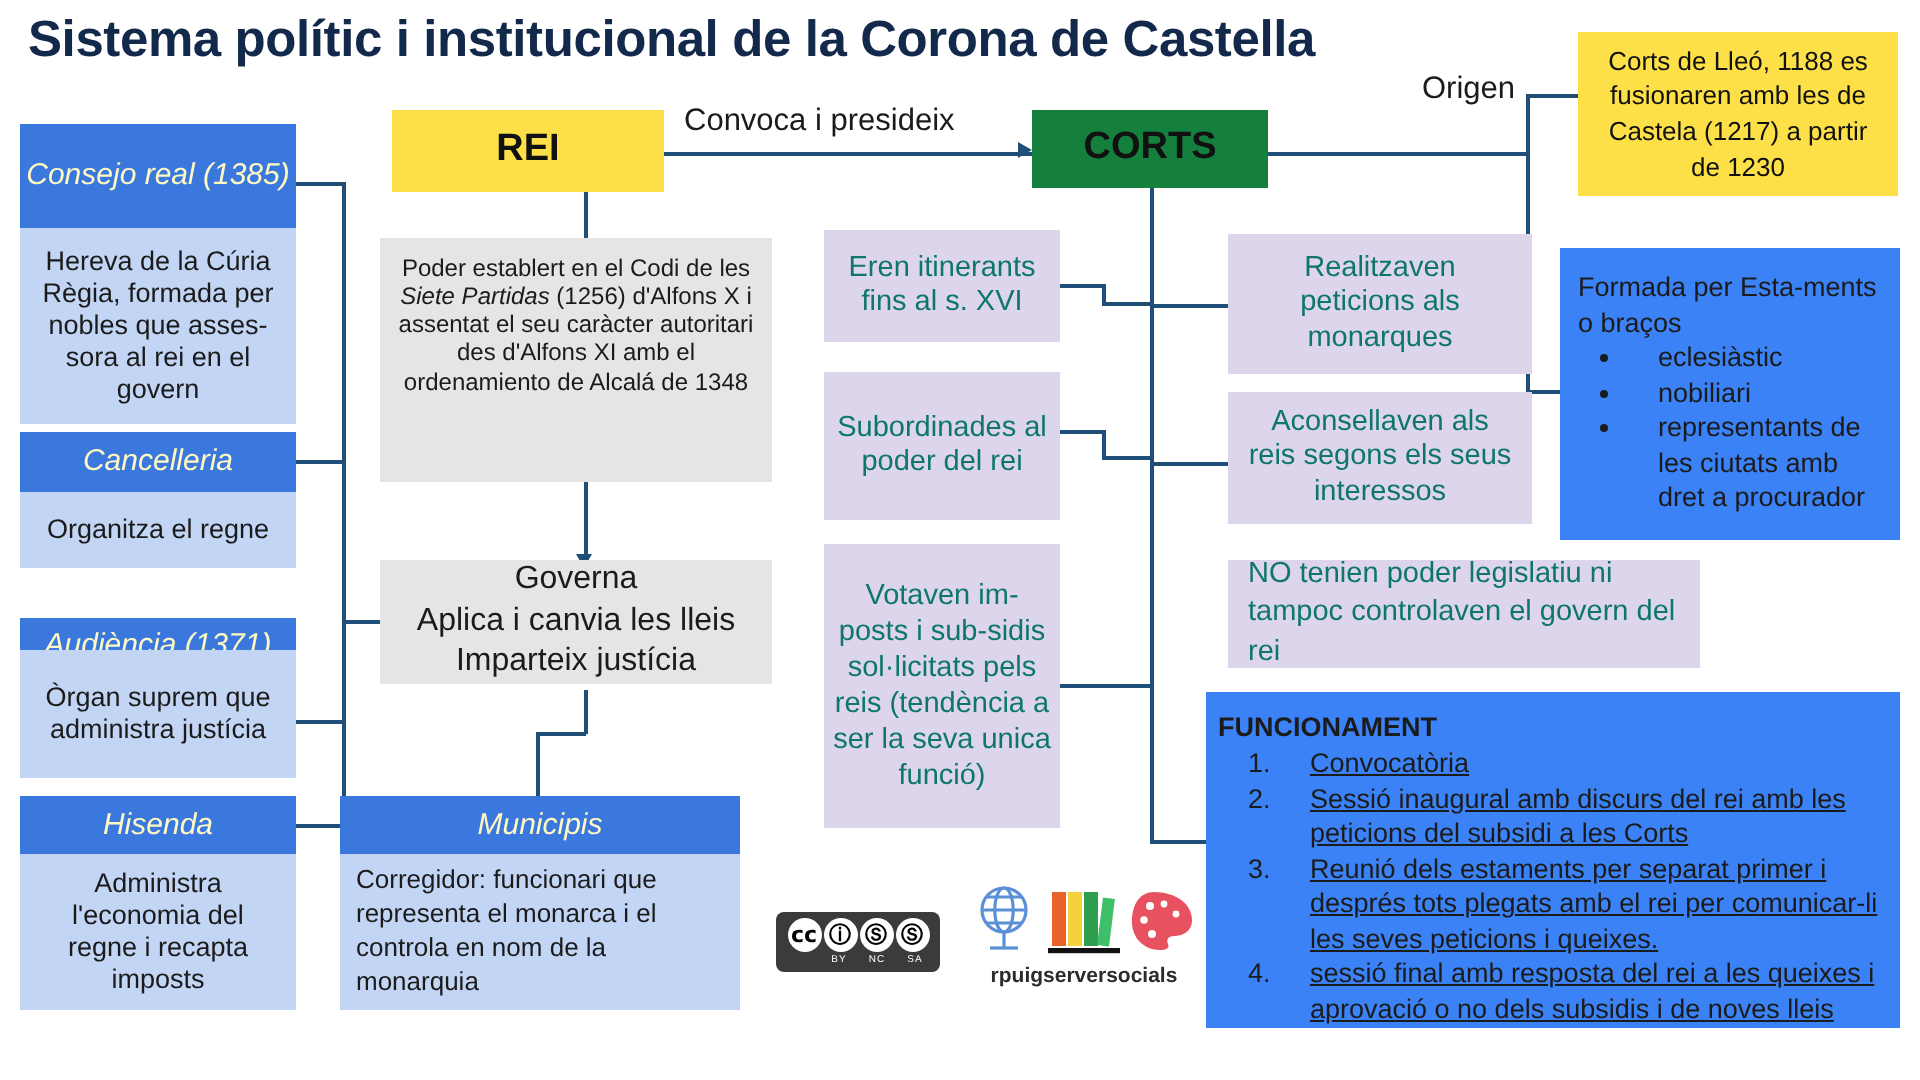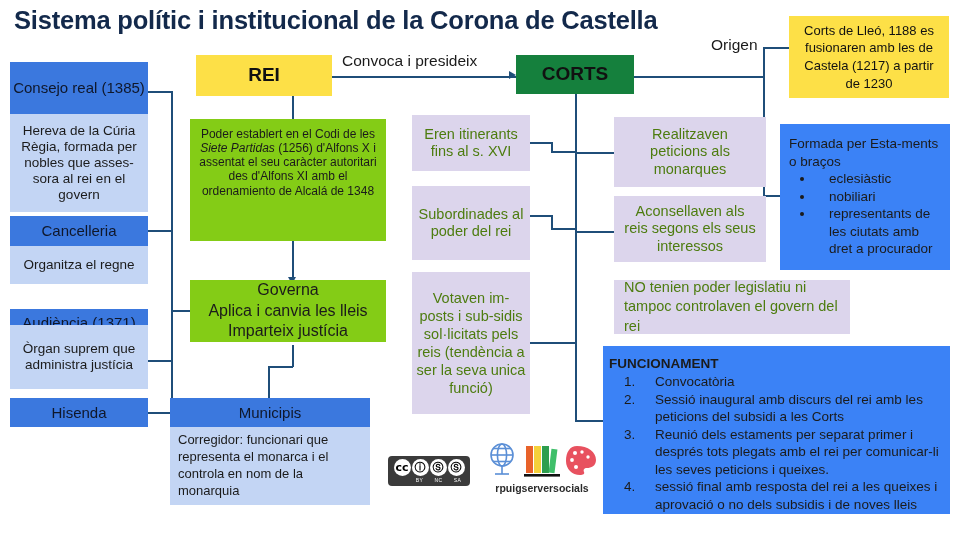--- a/index.html
+++ b/index.html
@@ -29,41 +29,42 @@
     text-align: left;
     justify-content: flex-start;
   }
   .box.topleft {
     align-items: flex-start;
     justify-content: flex-start;
     text-align: left;
   }
   .hdr-blue {
     background: #3B78DE;
-    color: #0f172a;
+    color: #fef9c3;
+    font-style: italic;
   }
   .body-blue {
     background: #C3D5F4;
     color: #1b1b1b;
   }
   .orange {
     background: #fde047;
     color: #111111;
   }
   .orange-light {
-    background: #84cc16;
+    background: #e5e5e5;
     color: #1b1b1b;
   }
   .purple {
     background: #15803d;
     color: #111111;
   }
   .purple-light {
     background: #DCD5EC;
-    color: #4d7c0f;
+    color: #0f766e;
   }
   .pink {
     background: #3b82f6;
     color: #1b1b1b;
   }
   #title {
     position: absolute;
     left: 14px;
     top: 6px;
     font-size: 25.5px;
@@ -98,20 +99,21 @@
   }
   ul.bul {
     margin: 0;
     padding: 0 0 0 26px;
     list-style: disc;
   }
   ul.bul li { margin: 0 0 0 0; padding-left: 14px; }
   ol.num {
     margin: 0;
     padding: 0 0 12px 30px;
+    text-decoration: underline;
   }
   ol.num li { padding-left: 16px; margin-bottom: 0.5px; }
   .fnc-title { font-weight: 700; }
   em.it { font-style: italic; }
   
   #cc-badge {
     position: absolute;
     left: 388px; top: 456px;
     width: 82px; height: 30px;
     background: #3b3b3b;
@@ -203,20 +205,21 @@
   <div class="box hdr-blue" style="left:10px; top:62px; width:138px; height:52px; font-size:15px; white-space:pre-line;">Consejo real (1385)</div>
   <div class="box body-blue" style="left:10px; top:114px; width:138px; height:98px; font-size:13.5px; padding:0 8px;">Hereva de la Cúria Règia, formada per nobles que asses- sora al rei en el govern</div>
 
   <div class="box hdr-blue" style="left:10px; top:216px; width:138px; height:30px; font-size:15px;text-align:center;">Cancelleria</div>
   <div class="box body-blue" style="left:10px; top:246px; width:138px; height:38px; font-size:13.5px; padding:0 6px;">Organitza el regne</div>
 
   <div class="box hdr-blue" style="left:10px; top:297px; width:138px; height:28px; font-size:15px;margin-top:12px;">Audiència (1371)</div>
   <div class="box body-blue" style="left:10px; top:325px; width:138px; height:64px; font-size:13.5px; padding:0 8px;">Òrgan suprem que administra justícia</div>
 
   <div class="box hdr-blue" style="left:10px; top:398px; width:138px; height:29px; font-size:15px;">Hisenda</div>
+  <div class="box body-blue" style="left:10px; top:427px; width:138px; height:78px; font-size:13.5px; padding:0 8px;">Administra l'economia del regne i recapta imposts</div>
 
   <div class="box orange" style="left:196px; top:55px; width:136px; height:41px; font-size:19px; font-weight:700;">REI</div>
 
   <div class="box orange-light" style="left:190px; top:119px; width:196px; height:122px; font-size:12px; padding:0 8px; display:block; padding-top:8px;">
     <span>Poder establert en el Codi de les </span><em class="it">Siete Partidas</em><span> (1256) d'Alfons X i assentat el seu caràcter autoritari des d'Alfons XI amb el ordenamiento de Alcalá de 1348</span>
   </div>
 
   <div class="box orange-light" style="left:190px; top:280px; width:196px; height:62px; font-size:16px; white-space:pre-line; line-height:1.3;">Governa
 Aplica i canvia les lleis
 Imparteix justícia</div>

